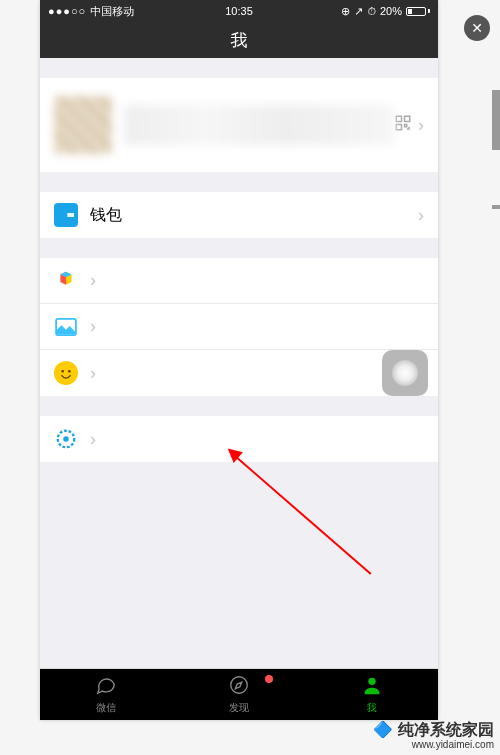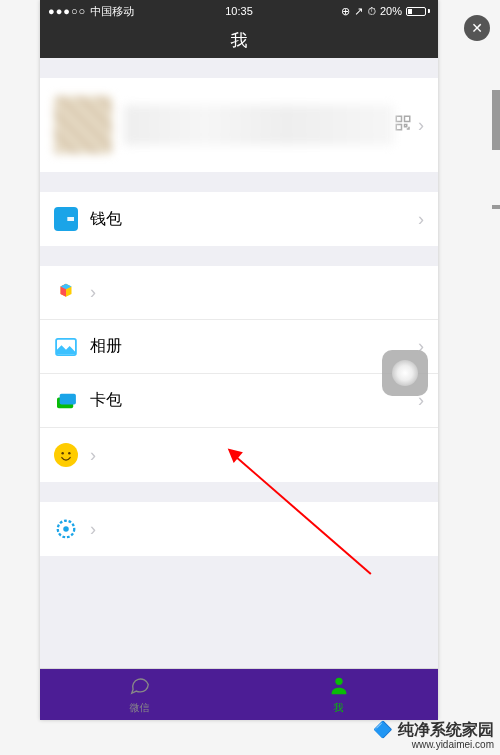--- a/index.html
+++ b/index.html
@@ -85,21 +85,21 @@
     background:linear-gradient(90deg,#eee 0%,#f6f6f6 30%,#eee 60%,#f6f6f6 100%);
     filter:blur(5px);
     border-radius:2px;
   }
   .qr-area{display:flex;align-items:center;gap:6px;color:#ccc;}
   .qr-icon{font-size:16px;color:#b0b0b0;}
   .chevron{color:#c7c7cc;font-size:18px;}
   .group{margin-top:20px;background:#fff;}
   .row{
     display:flex;align-items:center;
-    height:54px;
+    height:46px;
     padding:0 14px;
     border-bottom:1px solid #eaeaea;
     position:relative;
   }
   .row:last-child{border-bottom:none;}
   .row-icon{
     width:24px;height:24px;
     margin-right:12px;
     display:flex;align-items:center;justify-content:center;
     border-radius:4px;
@@ -143,21 +143,21 @@
     width:0;height:0;
     border-right:14px solid #ff0000;
     border-top:7px solid transparent;
     border-bottom:7px solid transparent;
     transform:rotate(41deg);
   }
   .tab-bar{
     position:absolute;
     bottom:0;left:0;right:0;
     height:52px;
-    background:#4c1d95;
+    background:#000000;
     border-top:1px solid #d8d8d8;
     display:flex;
   }
   .tab{
     flex:1;display:flex;flex-direction:column;align-items:center;justify-content:center;
     gap:2px;
     font-size:10px;
     color:#888;
     position:relative;
   }
@@ -266,31 +266,20 @@
         </span>
         <span class="row-chevron">›</span>
       </div>
       <div class="row">
         <span class="row-icon ic-album">
           <svg width="22" height="18" viewBox="0 0 24 20">
               <rect x="1" y="1" width="22" height="18" rx="2" fill="none" stroke="#3cc1ff" stroke-width="2"></rect>
               <path d="M1 14l6-6 5 5 4-4 7 7v2H1z" fill="#3cc1ff"></path>
             </svg>
         </span>
-        <span class="row-label">相册</span>
-        <span class="row-chevron">›</span>
-      </div>
-      <div class="row">
-        <span class="row-icon ic-cards">
-          <svg width="22" height="18" viewBox="0 0 24 20">
-              <rect x="2" y="6" width="18" height="12" rx="2" fill="#09bb07"></rect>
-              <rect x="5" y="2" width="18" height="12" rx="2" fill="#1aa4e8"></rect>
-            </svg>
-        </span>
-        <span class="row-label">卡包</span>
         <span class="row-chevron">›</span>
       </div>
       <div class="row">
         <span class="row-icon ic-emoji">
           <svg width="20" height="20" viewBox="0 0 24 24">
               <circle cx="12" cy="12" r="11" fill="#ffcc00"></circle>
               <circle cx="8" cy="10" r="1.5" fill="#5a3b00"></circle>
               <circle cx="16" cy="10" r="1.5" fill="#5a3b00"></circle>
               <path d="M7 15c1.5 2 3 3 5 3s3.5-1 5-3" stroke="#5a3b00" stroke-width="1.5" fill="none" stroke-linecap="round"></path>
             </svg>
@@ -322,20 +311,30 @@
 
   <div class="tab-bar">
     <div class="tab">
       <span class="tab-icon">
         <svg width="24" height="22" viewBox="0 0 24 24" fill="none" stroke="#888" stroke-width="1.5">
             <path d="M21 11.5a8.38 8.38 0 01-9 8 8.5 8.5 0 01-4-.9L3 21l1.4-4.2A8.5 8.5 0 1121 11.5z"></path>
           </svg>
       </span>
       <span>微信</span>
     </div>
+    <div class="tab">
+      <span class="badge-dot"></span>
+      <span class="tab-icon">
+        <svg width="24" height="22" viewBox="0 0 24 24" fill="none" stroke="#888" stroke-width="1.5">
+            <circle cx="12" cy="12" r="9"></circle>
+            <path d="M15 9l-2 5-5 2 2-5z"></path>
+          </svg>
+      </span>
+      <span>发现</span>
+    </div>
     <div class="tab active">
       <span class="tab-icon">
         <svg width="24" height="22" viewBox="0 0 24 24" fill="#09bb07">
             <circle cx="12" cy="8" r="4"></circle>
             <path d="M4 21c0-4 4-6 8-6s8 2 8 6v1H4z"></path>
           </svg>
       </span>
       <span>我</span>
     </div>
   </div>

